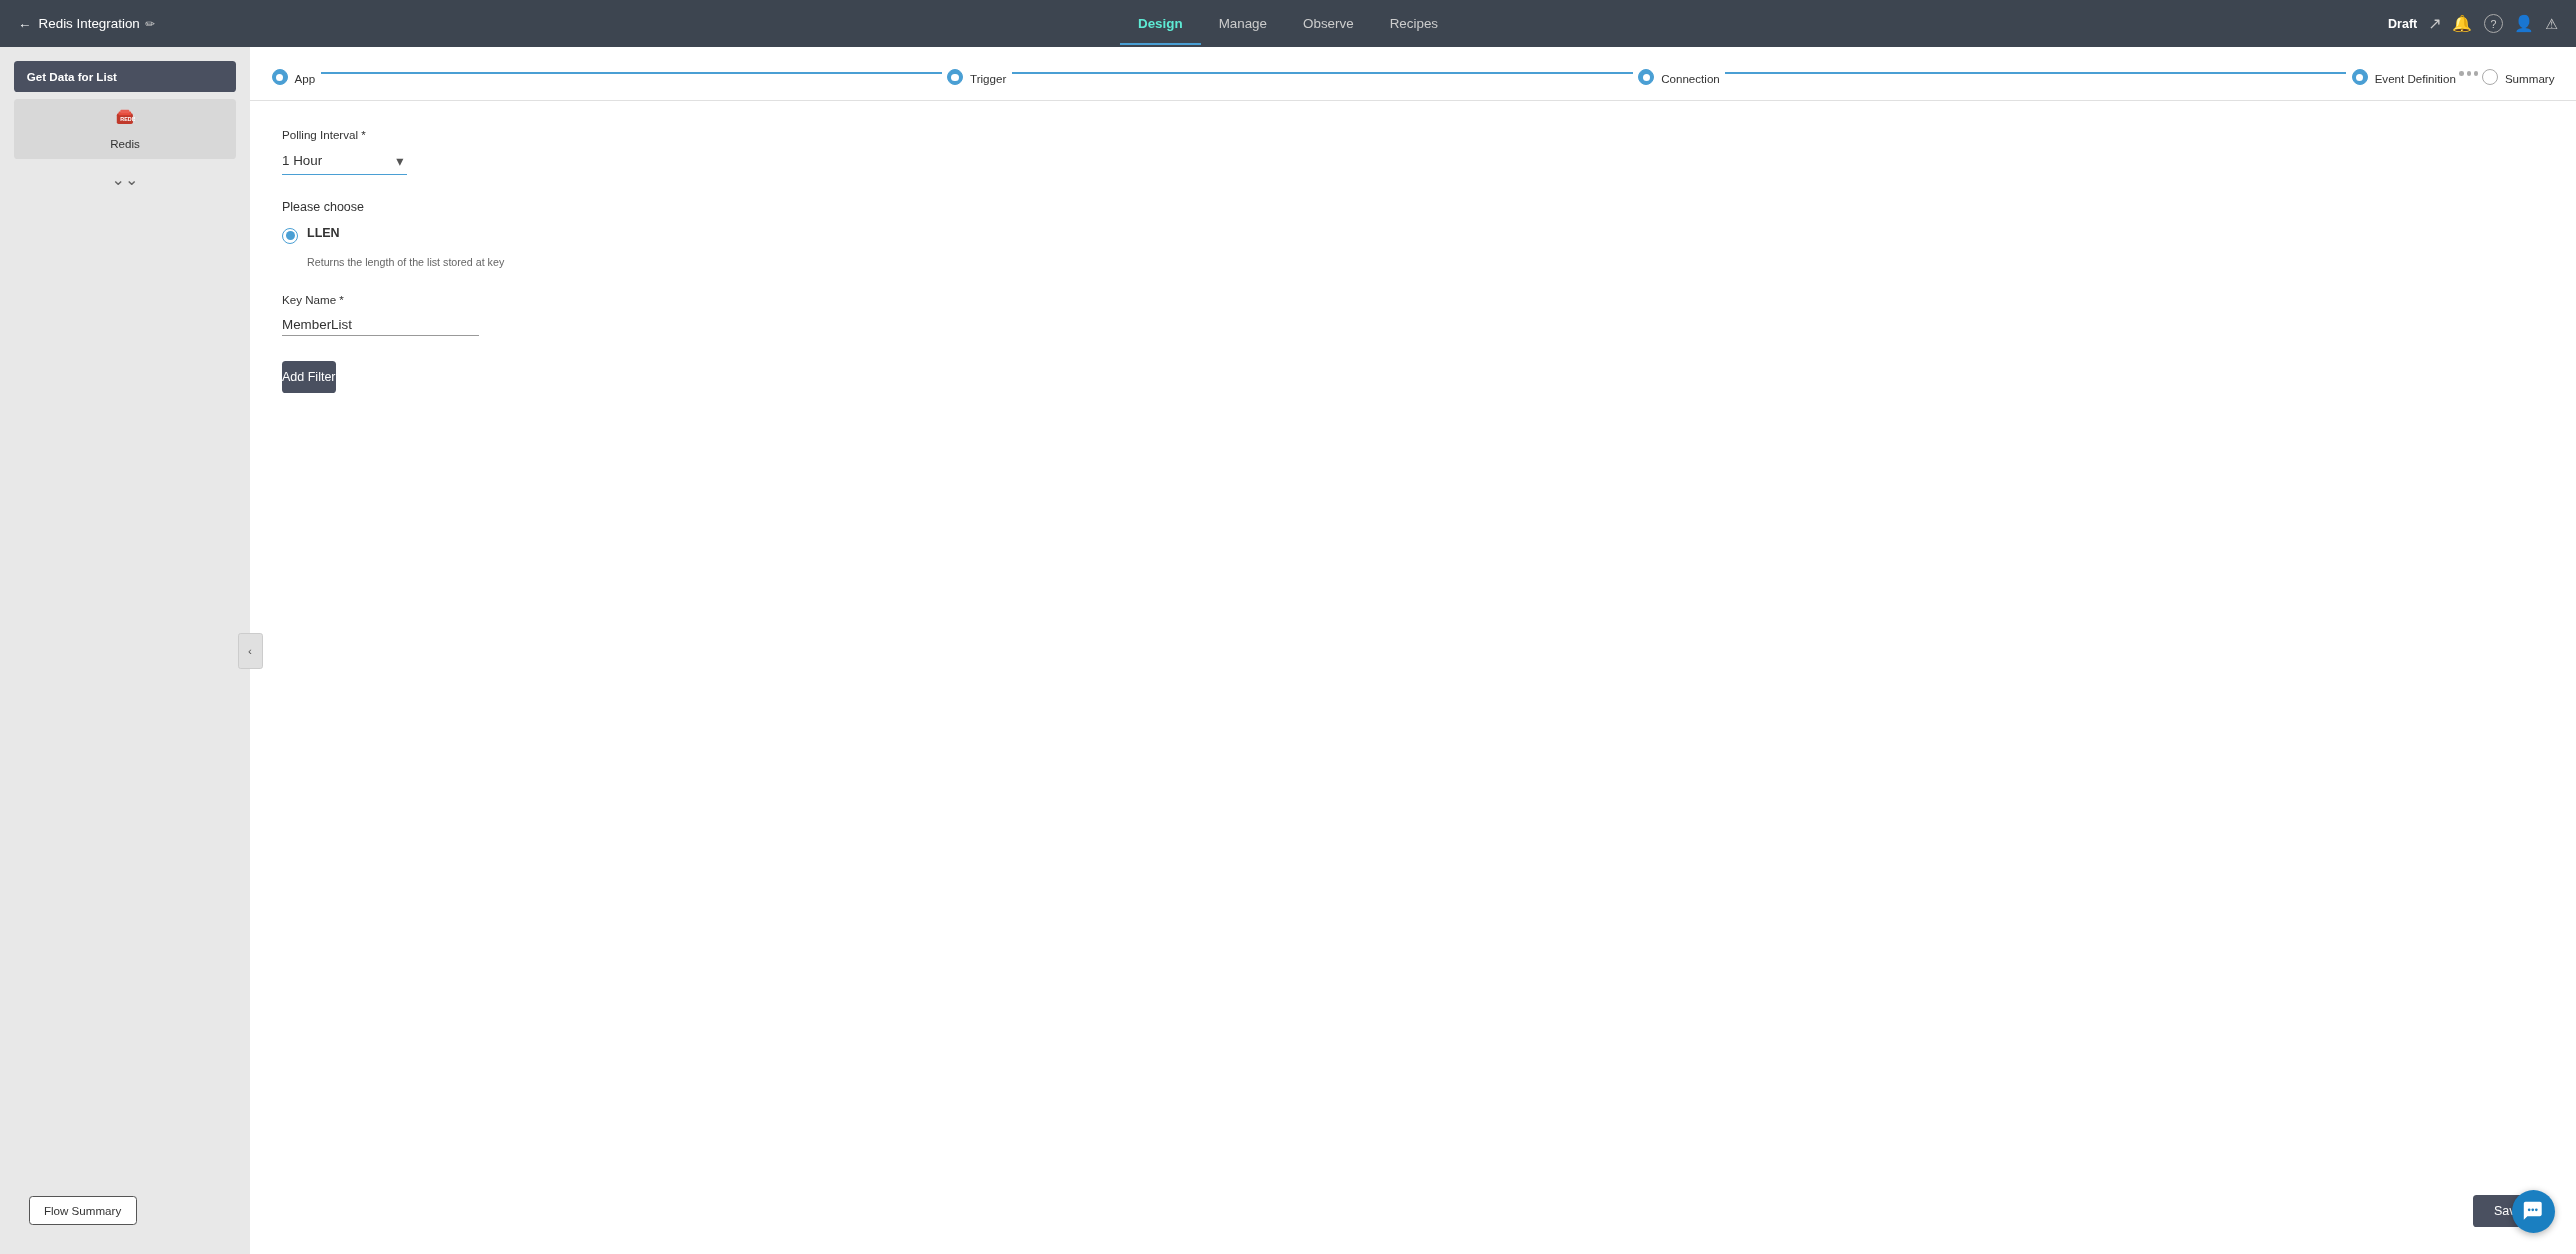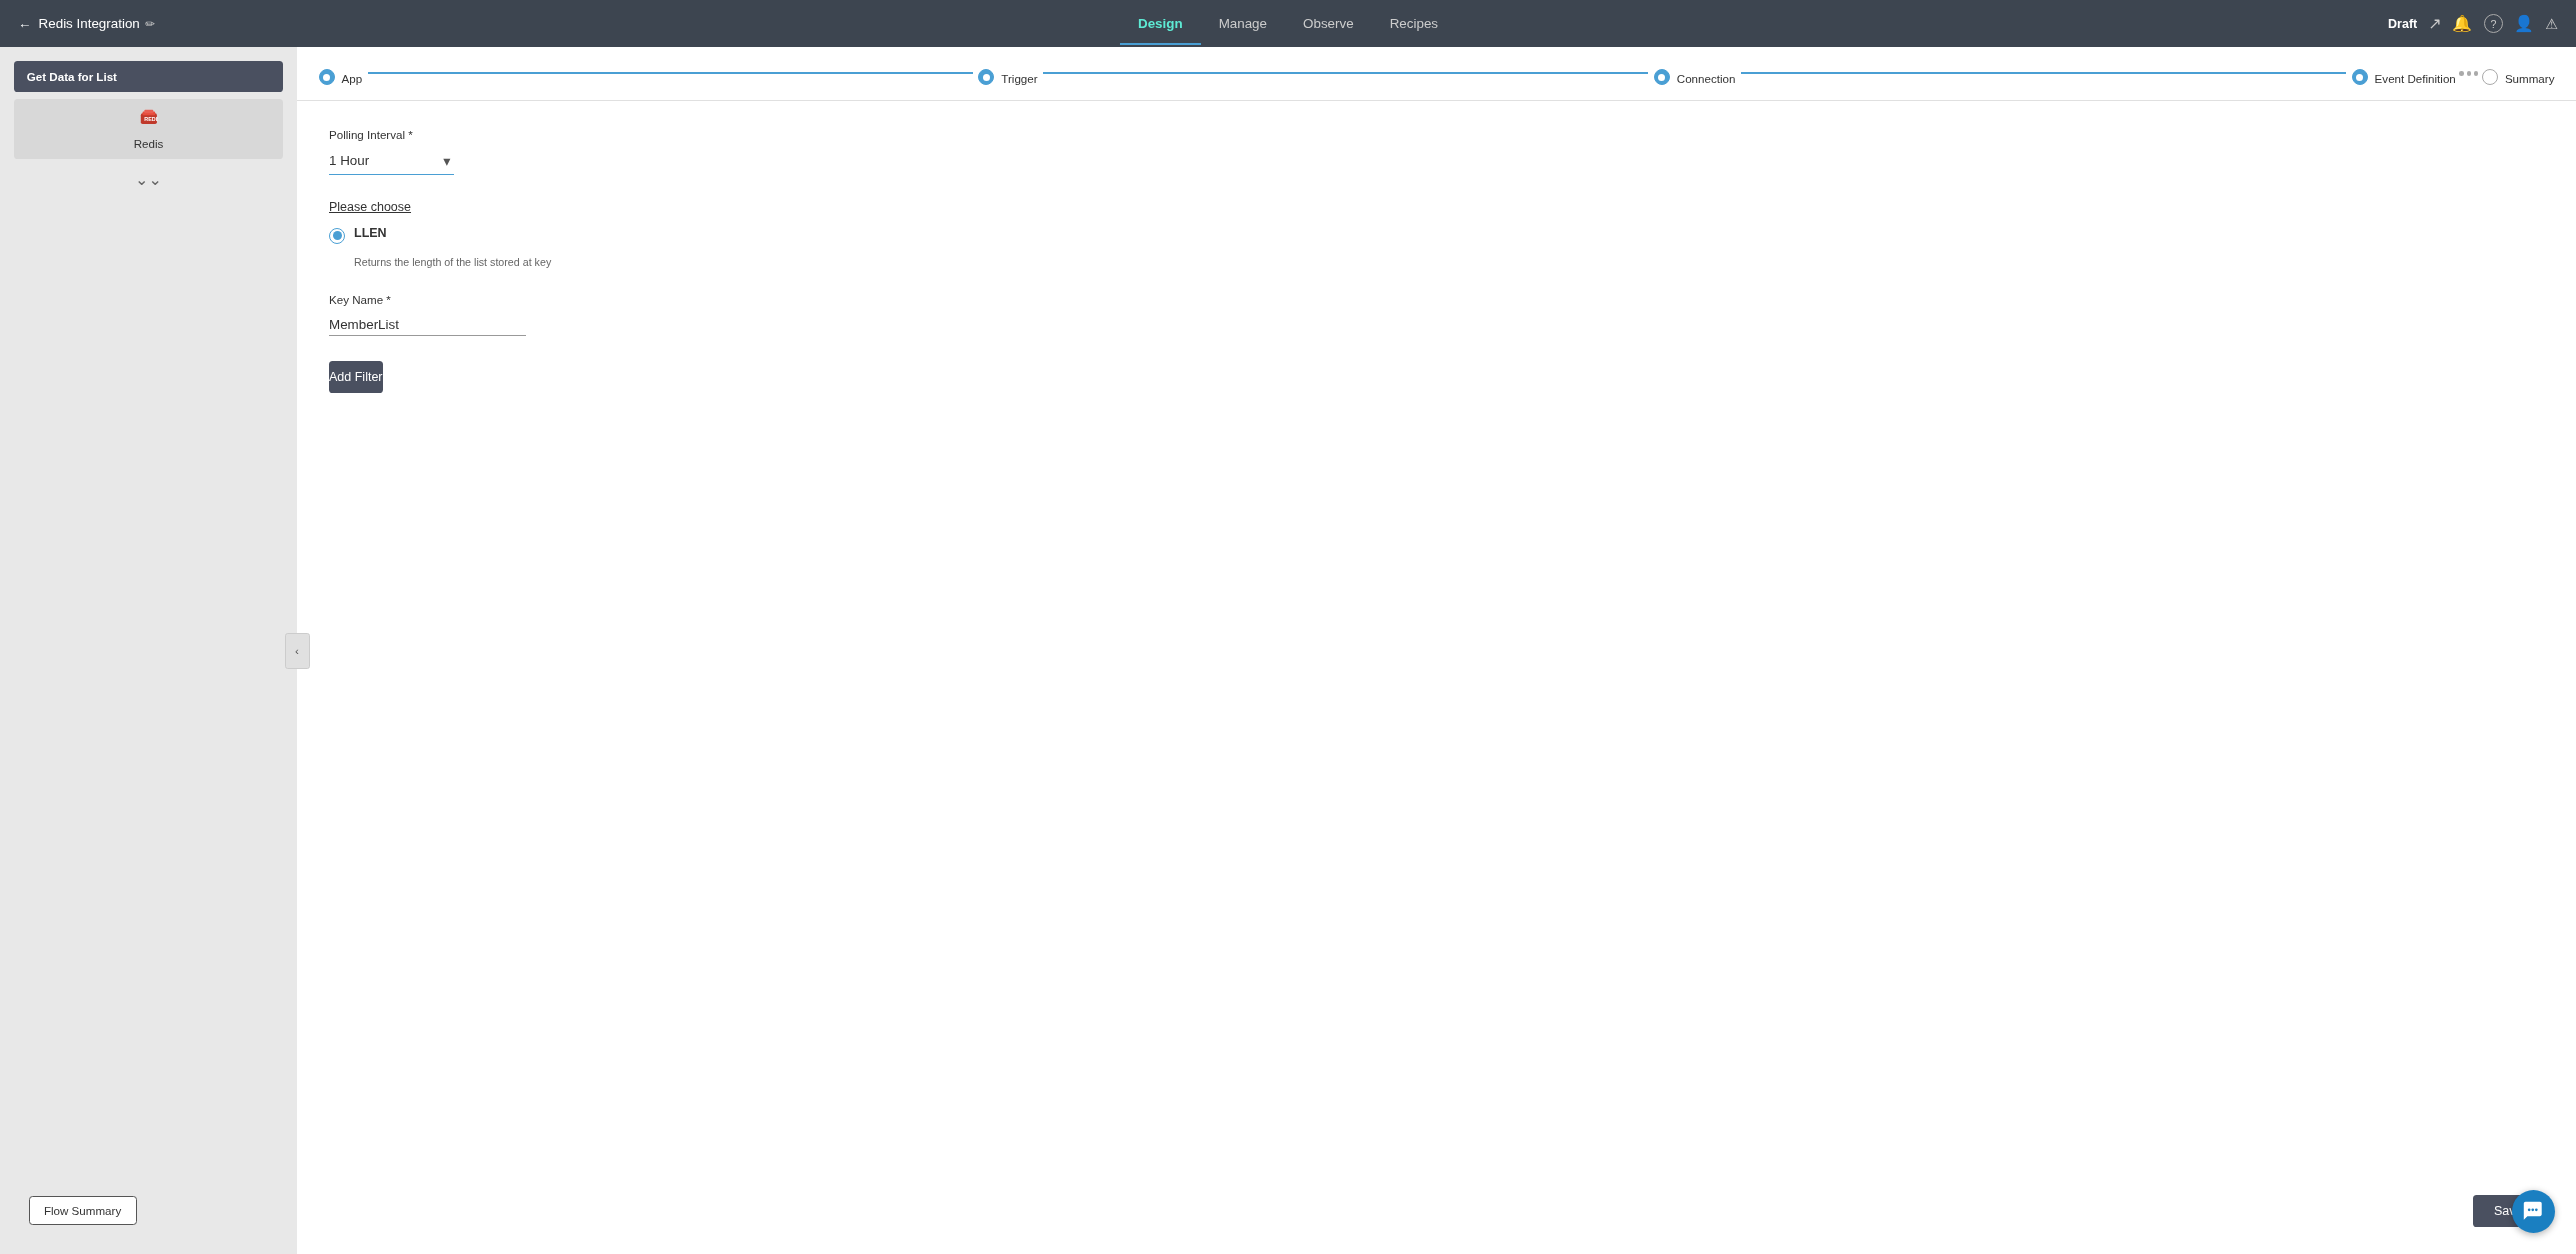--- a/index.html
+++ b/index.html
@@ -76,21 +76,21 @@
     }
 
     
     .main-layout {
       display: flex;
       height: calc(100vh - 47px);
     }
 
     
     .sidebar {
-      width: 297px;
+      width: 250px;
       background: #e8e8e8;
       display: flex;
       flex-direction: column;
       position: relative;
       flex-shrink: 0;
     }
     .sidebar-content {
       flex: 1;
       padding: 14.3px;
       overflow-y: auto;
@@ -275,21 +275,20 @@
       pointer-events: none;
       font-size: 14.3px;
       color: #555;
     }
 
     .section-label {
       font-size: 12.5px;
       color: #333;
       margin-bottom: 12.5px;
       font-weight: 400;
-      text-decoration: underline;
     }
 
     
     .radio-option {
       display: flex;
       align-items: flex-start;
       gap: 9px;
       margin-bottom: 9px;
     }
     .radio-circle {

